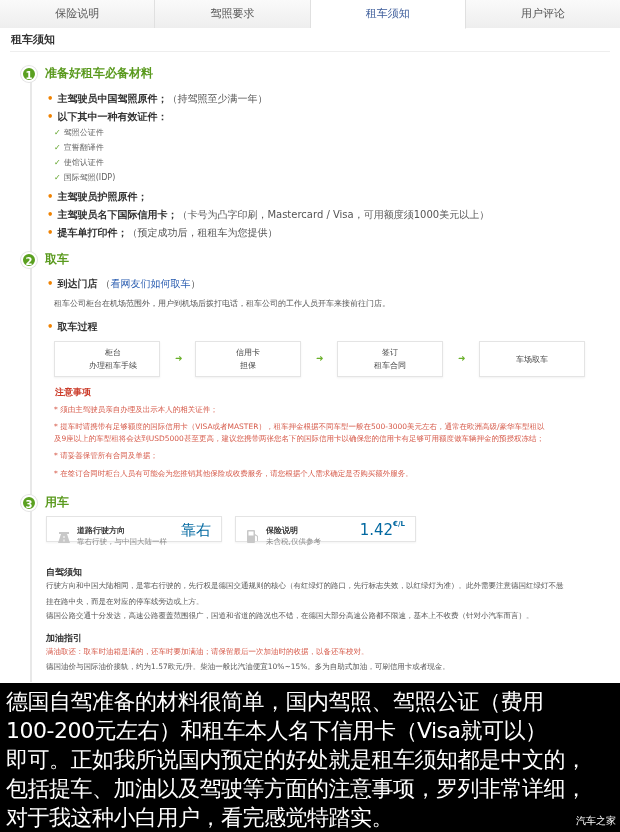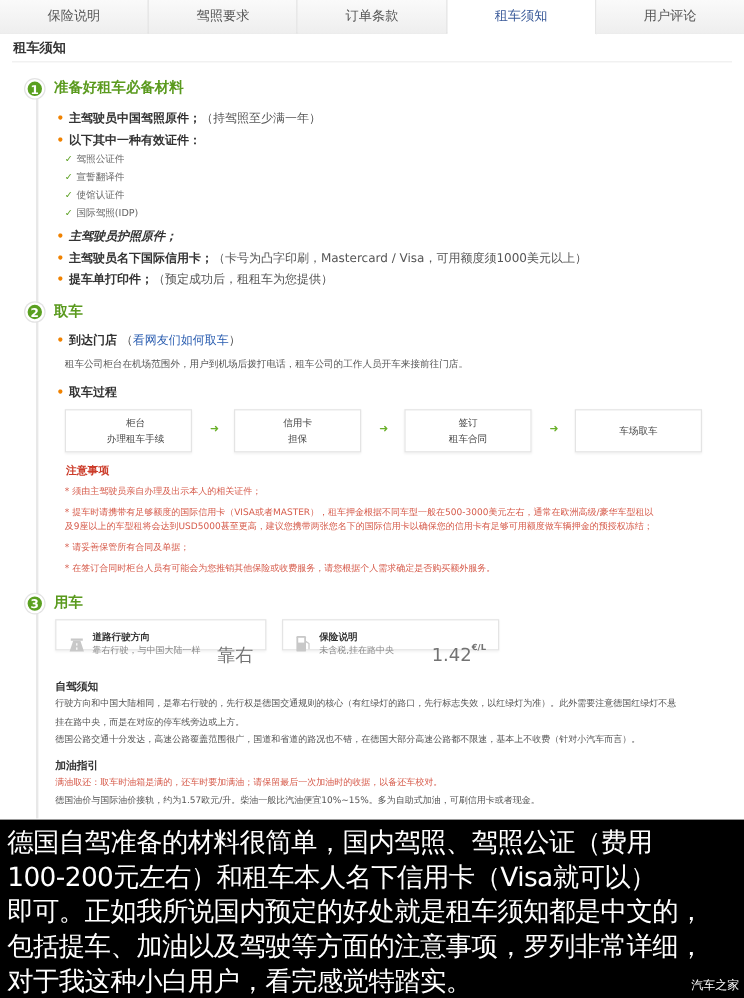--- a/index.html
+++ b/index.html
@@ -40,38 +40,37 @@
   .flow-arrow { position: absolute; width: 10px; height: 8px; color: #6ab02a; font-size: 9px; line-height: 8px; }
 
   .notice-title { position: absolute; left: 55px; top: 386px; font-size: 9px; font-weight: bold; color: #cc3c2a; }
   .notice { position: absolute; left: 54px; font-size: 7.5px; color: #d65a4a; white-space: nowrap; }
 
   .card { position: absolute; top: 516px; height: 26px; border: 1px solid #e4e4e4; background: #fff;
           box-shadow: 0 1px 2px rgba(0,0,0,0.05); }
   .card .c-icon { position: absolute; left: 10px; top: 11px; width: 14px; height: 16px; }
   .card .c-title { position: absolute; left: 30px; top: 8px; font-size: 8px; font-weight: bold; color: #333; }
   .card .c-sub { position: absolute; left: 30px; top: 20px; font-size: 7.5px; color: #888; }
-  .card .c-val { position: absolute; right: 10px; top: 20px; font-size: 15px; color: #737373; }
+  .card .c-val { position: absolute; right: 10px; top: 4px; font-size: 15px; color: #0369a1; }
   .card .c-val sup { font-size: 7px; font-weight: bold; vertical-align: top; position: relative; top: -1px; }
 
   .sub-head { position: absolute; left: 46px; font-size: 9px; font-weight: bold; color: #333; }
   .body-line { position: absolute; left: 46px; font-size: 7.5px; color: #555; white-space: nowrap; }
   .body-line.red { color: #d65a4a; }
 
   .caption { position: absolute; left: 0; top: 683px; width: 620px; height: 149px; background: #000; }
   .caption-line { position: absolute; left: 6px; font-size: 22px; color: #fff; white-space: nowrap; letter-spacing: -0.5px; }
   .watermark { position: absolute; right: 4px; bottom: 4px; font-size: 10px; color: #fff; }
 </style>
 </head>
 <body>
 
 <div class="tabs">
   <div class="tab">保险说明</div>
   <div class="tab">驾照要求</div>
-  <div class="tab">订单条款</div>
   <div class="tab active">租车须知</div>
   <div class="tab">用户评论</div>
 </div>
 
 <div class="page-title">租车须知</div>
 <div class="title-rule"></div>
 
 <div class="timeline"></div>
 
 <div class="step-head" style="left:21px; top:65px;">
@@ -84,21 +83,21 @@
 </div>
 <div class="bullet" style="left:47px; top:110px;">
   <span class="dot">•</span><b>以下其中一种有效证件：</b>
 </div>
 
 <div class="check" style="left:54px; top:127px;"><span class="ck">✓</span><span>驾照公证件</span></div>
 <div class="check" style="left:54px; top:142px;"><span class="ck">✓</span><span>宣誓翻译件</span></div>
 <div class="check" style="left:54px; top:157px;"><span class="ck">✓</span><span>使馆认证件</span></div>
 <div class="check" style="left:54px; top:172px;"><span class="ck">✓</span><span>国际驾照(IDP)</span></div>
 
-<div class="bullet" style="left:47px; top:190px;font-style:italic;">
+<div class="bullet" style="left:47px; top:190px;">
   <span class="dot">•</span><b>主驾驶员护照原件；</b>
 </div>
 <div class="bullet" style="left:47px; top:208px;">
   <span class="dot">•</span><b>主驾驶员名下国际信用卡；</b><span class="note">（卡号为凸字印刷，Mastercard / Visa，可用额度须1000美元以上）</span>
 </div>
 <div class="bullet" style="left:47px; top:226px;">
   <span class="dot">•</span><b>提车单打印件；</b><span class="note">（预定成功后，租租车为您提供）</span>
 </div>
 
 <div class="step-head" style="left:21px; top:251px;">
@@ -159,21 +158,21 @@
   <div class="c-val">靠右</div>
 </div>
 
 <div class="card" style="left:235px; width:181px;">
   <svg class="c-icon" viewBox="0 0 14 16">
     <rect x="1" y="2" width="8" height="13" rx="1" fill="#c8c8c8"></rect>
     <rect x="2.5" y="3.5" width="5" height="4" fill="#fff"></rect>
     <path d="M9 6 L12 8 L12 13 L11 13 L11 8.5 L9 7.5 Z" fill="#c8c8c8"></path>
   </svg>
   <div class="c-title">保险说明</div>
-  <div class="c-sub">未含税,挂在路中央</div>
+  <div class="c-sub">未含税,仅供参考</div>
   <div class="c-val"><span>1.42</span><sup>€/L</sup></div>
 </div>
 
 <div class="sub-head" style="top:566px;">自驾须知</div>
 <div class="body-line" style="top:581px;">行驶方向和中国大陆相同，是靠右行驶的，先行权是德国交通规则的核心（有红绿灯的路口，先行标志失效，以红绿灯为准）。此外需要注意德国红绿灯不悬</div>
 <div class="body-line" style="top:597px;">挂在路中央，而是在对应的停车线旁边或上方。</div>
 <div class="body-line" style="top:611px;">德国公路交通十分发达，高速公路覆盖范围很广，国道和省道的路况也不错，在德国大部分高速公路都不限速，基本上不收费（针对小汽车而言）。</div>
 
 <div class="sub-head" style="top:632px;">加油指引</div>
 <div class="body-line red" style="top:647px;">满油取还：取车时油箱是满的，还车时要加满油；请保留最后一次加油时的收据，以备还车校对。</div>

